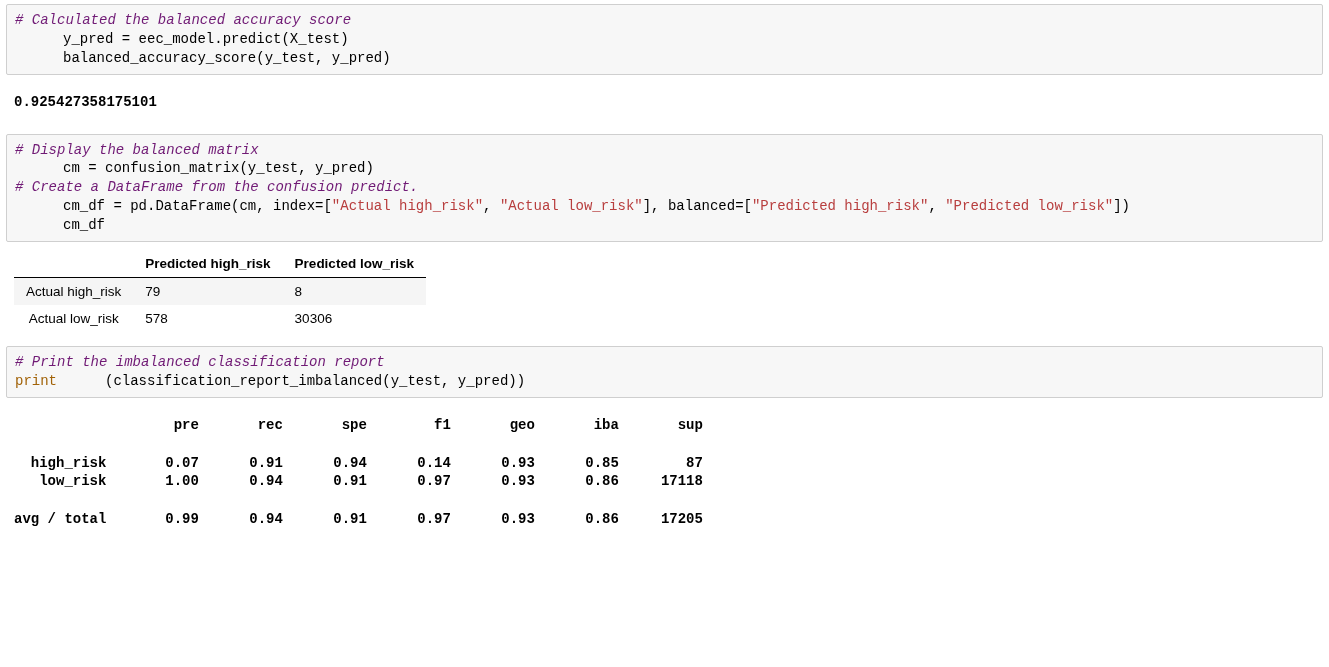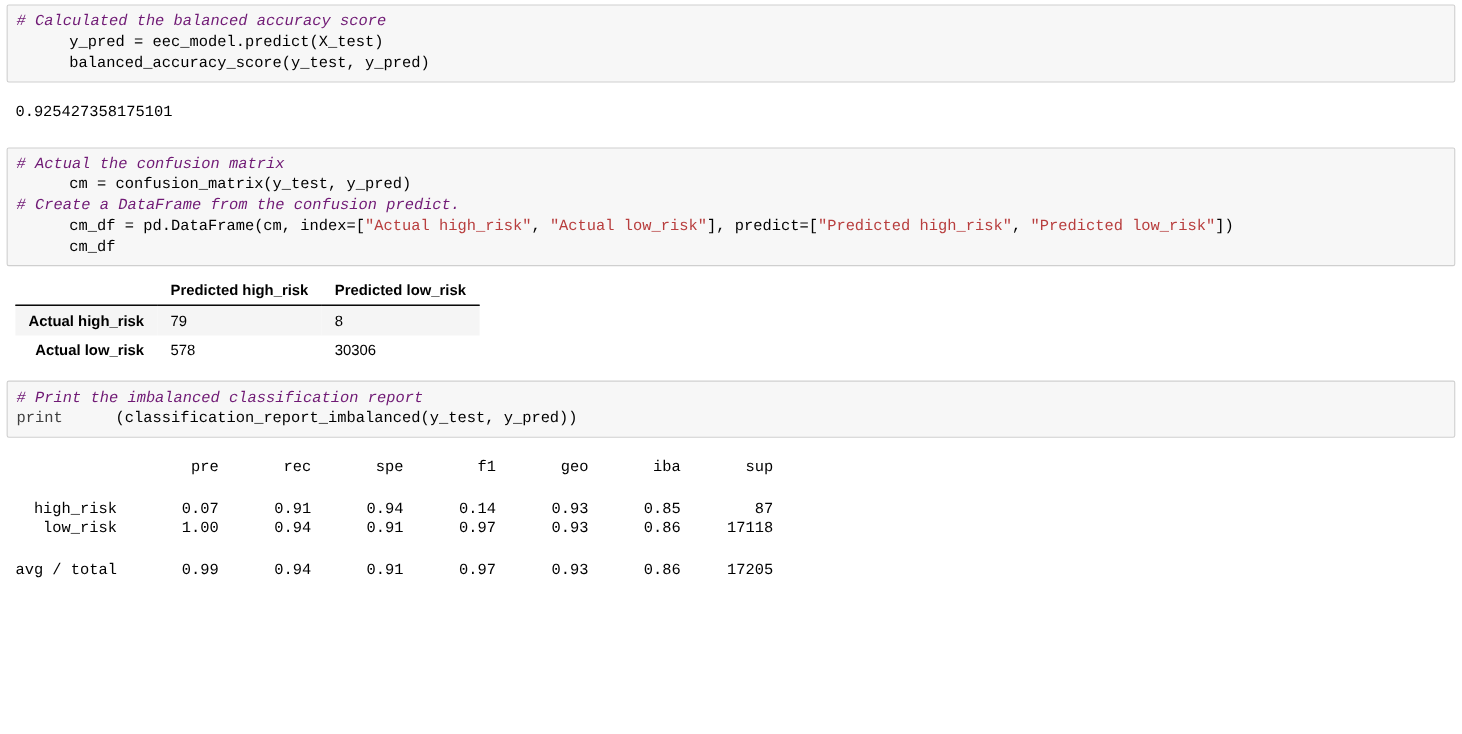--- a/index.html
+++ b/index.html
@@ -23,62 +23,63 @@
     white-space: pre;
     overflow-x: auto;
   }
   .cell-output {
     padding: 6px 8px 10px 8px;
     margin: 12px 6px;
     font-family: Consolas, "Courier New", monospace;
     font-size: 14px;
     line-height: 1.35;
     white-space: pre;
+    font-weight: bold;
   }
   .comment { color: #701a75; font-style: italic; }
   .str     { color: #b83e3e; }
-  .builtin { color: #404040; }
+  .builtin { color: #a16207; }
   .plain   { color: #000; margin-left: 48px; }
 
   
   .cm-wrap { padding: 4px 8px 10px 8px; margin: 0 6px; }
   table.cm {
     border-collapse: collapse;
     font-family: "Segoe UI", Arial, sans-serif;
     font-size: 13.5px;
   }
   table.cm th, table.cm td {
     padding: 6px 12px;
     text-align: left;
   }
   table.cm thead th {
     font-weight: 700;
     border-bottom: 1px solid #000;
     text-align: center;
   }
   table.cm thead th.corner { border-bottom: 1px solid #000; }
   table.cm tbody th.rowhdr {
-    text-align: right;
-    font-weight: 700;
+    text-align: center;
+    font-weight: 400;
   }
   table.cm tbody tr:nth-child(odd) { background: #f5f5f5; }
 </style>
 </head>
 <body>
 
 <div class="cell-input"><span class="comment"># Calculated the balanced accuracy score</span>
 <span class="plain">y_pred = eec_model.predict(X_test)</span>
 <span class="plain">balanced_accuracy_score(y_test, y_pred)</span></div>
 
 <div class="cell-output">0.925427358175101</div>
 
-<div class="cell-input"><span class="comment"># Actual the confusion matrix</span>
+<div class="cell-input"><span class="comment"># Display the balanced matrix</span>
 <span class="plain">cm = confusion_matrix(y_test, y_pred)</span>
 <span class="comment"># Create a DataFrame from the confusion predict.</span>
-<span class="plain"><span>cm_df = pd.DataFrame(cm, index=[</span><span class="str">"Actual high_risk"</span><span>, </span><span class="str">"Actual low_risk"</span><span>], predict=[</span><span class="str">"Predicted high_risk"</span><span>, </span><span class="str">"Predicted low_risk"</span><span>])</span></span>
+<span class="plain"><span>cm_df = pd.DataFrame(cm, index=[</span><span class="str">"Actual high_risk"</span><span>, </span><span class="str">"Actual low_risk"</span><span>], balanced=[</span><span class="str">"Predicted high_risk"</span><span>, </span><span class="str">"Predicted low_risk"</span><span>])</span></span>
 <span class="plain">cm_df</span></div>
 
 <div class="cm-wrap">
   <table class="cm">
     <thead>
       <tr>
         <th class="corner"></th>
         <th>Predicted high_risk</th>
         <th>Predicted low_risk</th>
       </tr>

